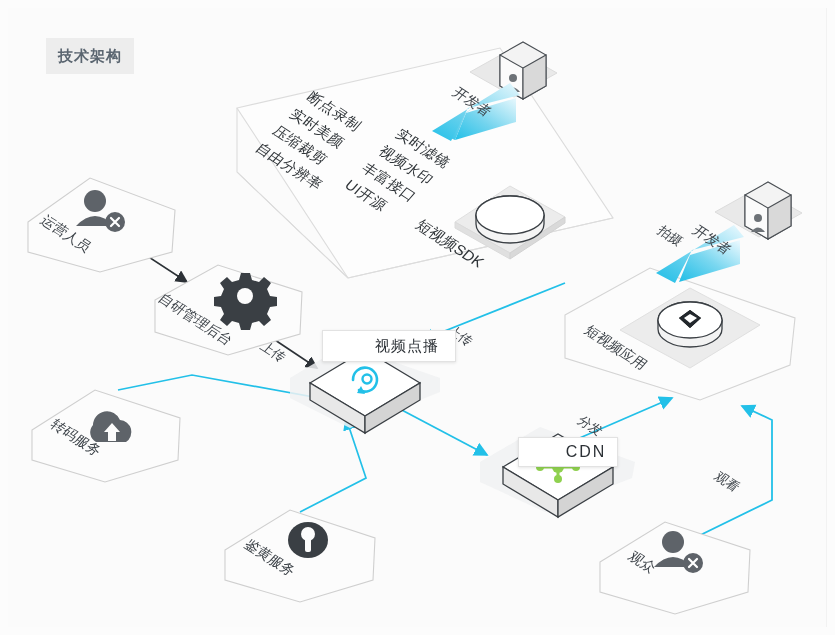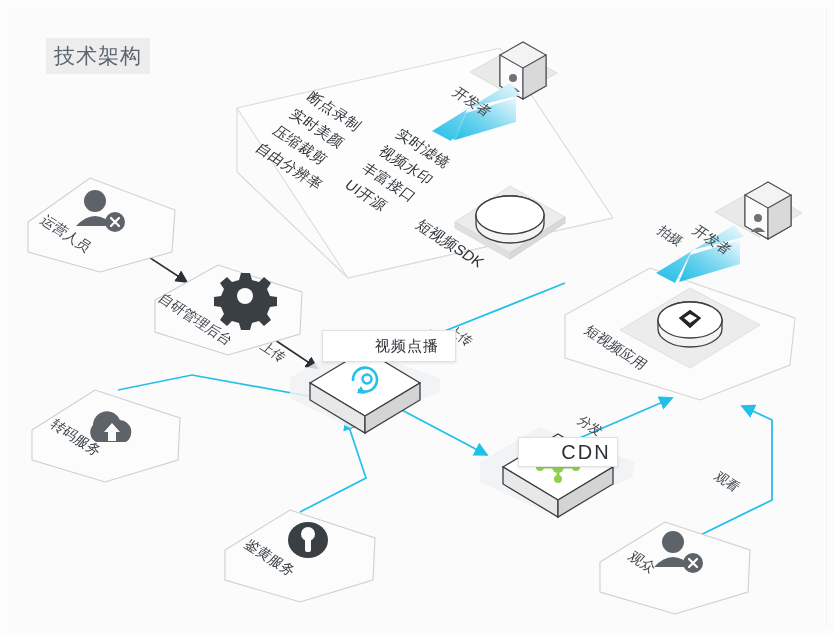--- a/index.html
+++ b/index.html
@@ -24,30 +24,31 @@
     background: #fbfbfb;
     border-right: 1px solid #f2f2f2;
     pointer-events: none;
   }
 
   
   .title-badge {
     position: absolute;
     left: 46px;
     top: 38px;
-    width: 104px;
+    width: 88px;
     height: 36px;
     background: #ededed;
     display: flex;
     align-items: center;
     justify-content: center;
-    font-size: 21px;
+    font-size: 15px;
     color: #5a6570;
     letter-spacing: 1px;
     z-index: 40;
+    font-weight: bold;
   }
 
   
   .layer {
     position: absolute;
     left: 0; top: 0;
     width: 835px;
     height: 635px;
   }
   .layer-edges { z-index: 5; }
@@ -86,21 +87,21 @@
     box-shadow: 0 1px 3px rgba(0,0,0,0.10);
     display: flex;
     align-items: center;
     justify-content: center;
     font-size: 15px;
     color: #2c3136;
     z-index: 30;
     letter-spacing: 1px;
     padding-left: 36px;
   }
-  .flat-label.cdn { font-size: 20px; letter-spacing: 2px; }
+  .flat-label.cdn { font-size: 16px; letter-spacing: 2px; }
 </style>
 </head>
 <body>
 
 <div id="stage">
 
   <div class="title-badge">技术架构</div>
 
   <svg class="layer layer-edges" viewBox="0 0 835 635">
     <defs>

